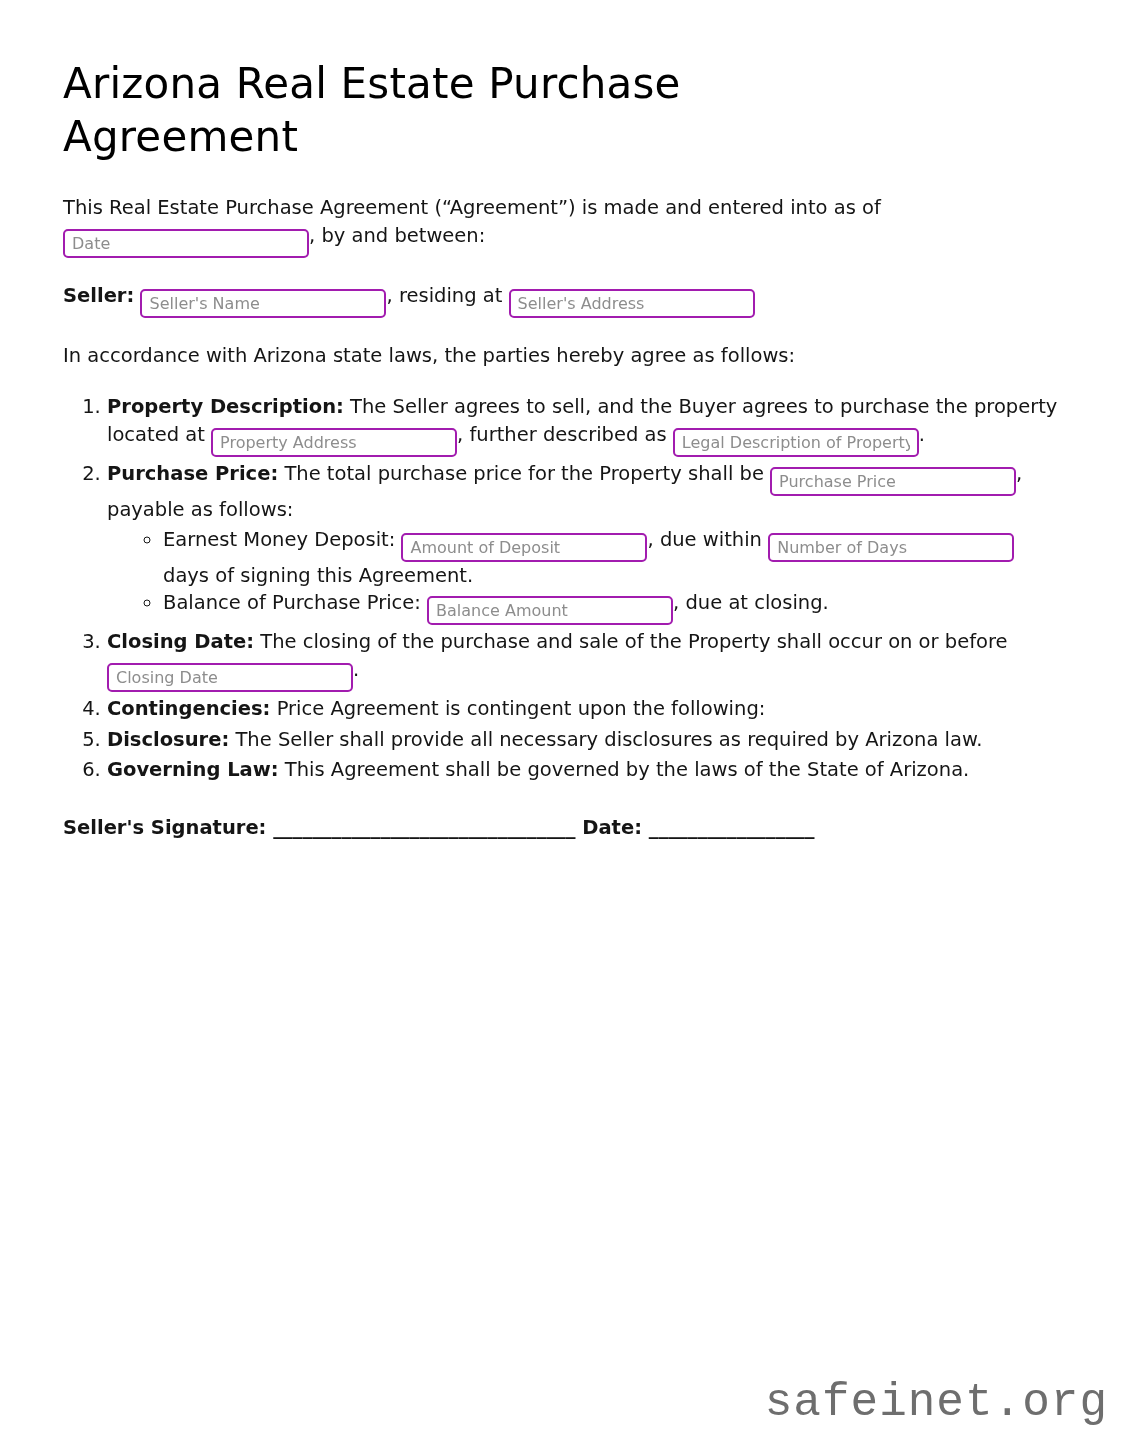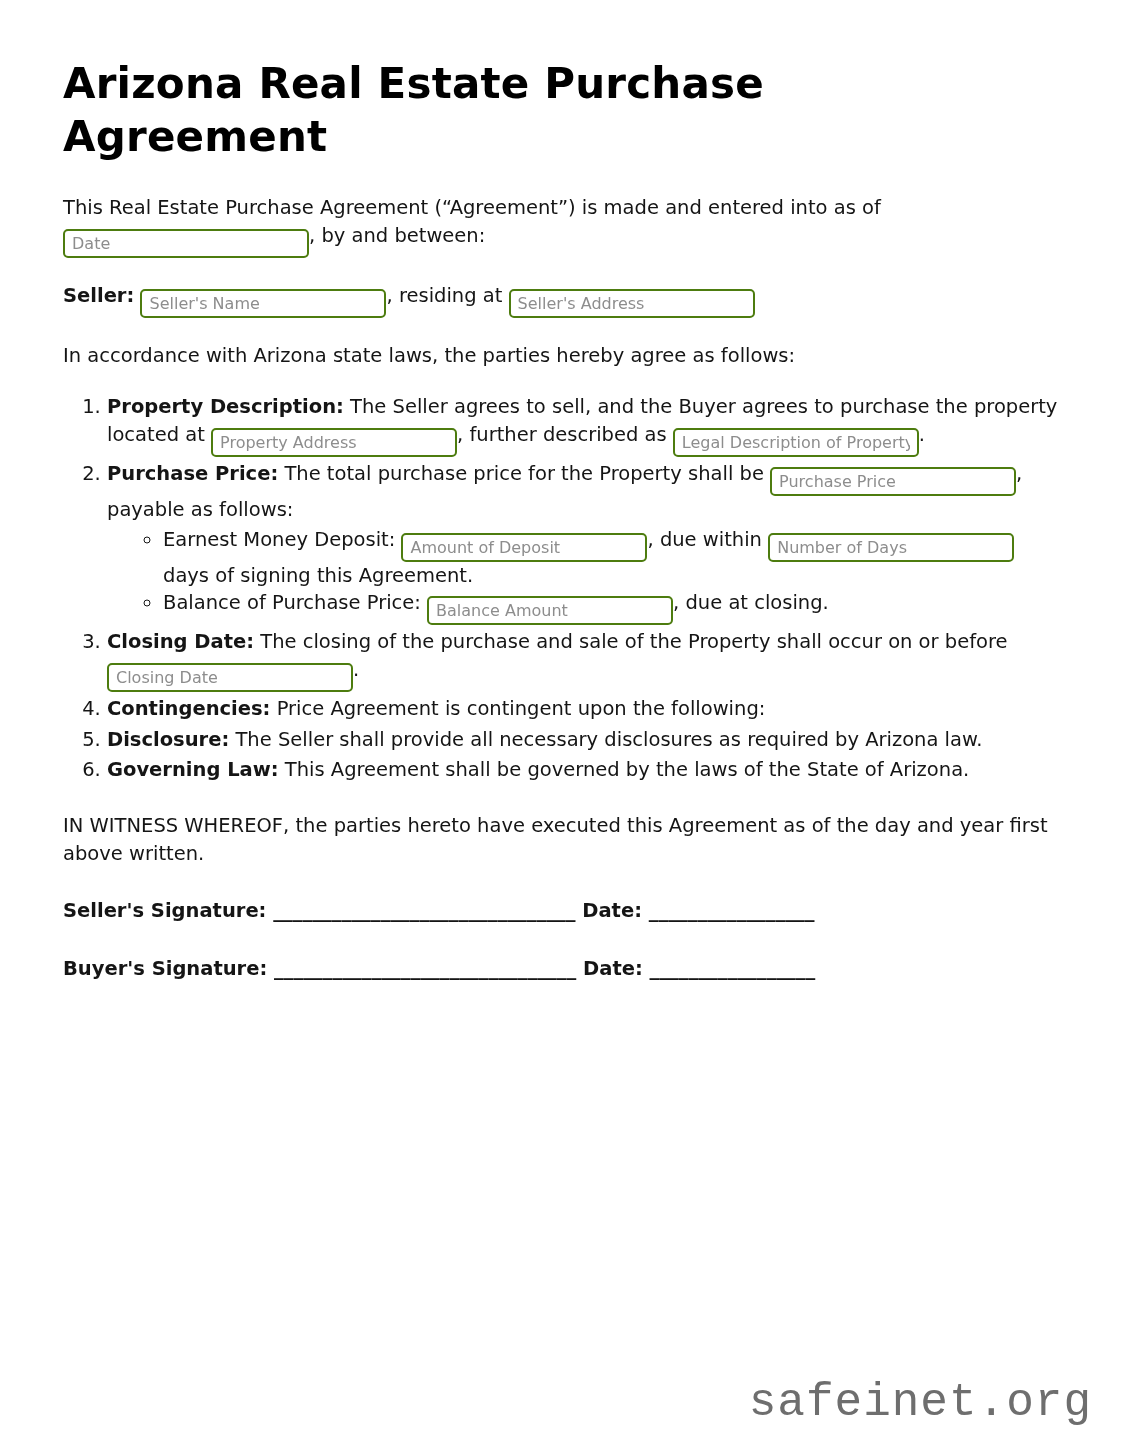--- a/index.html
+++ b/index.html
@@ -9,55 +9,55 @@
     height: 1455px;
     box-sizing: border-box;
     padding: 58px 63px 0 63px;
     background: #ffffff;
     font-family: "DejaVu Sans", "Liberation Sans", sans-serif;
     color: #151515;
     overflow: hidden;
   }
   h1.doc-title {
     font-size: 42px;
-    font-weight: bold;
+    font-weight: normal;
     color: #000000;
     line-height: 1.26;
     margin: 0 0 30px 0;
     max-width: 840px;
     letter-spacing: 0.2px;
   }
   p, li { font-size: 19.5px; line-height: 1.42; }
   p.para { margin: 20px 0; }
   p.party-row { margin: 24px 0; }
   b.lead { font-weight: bold; }
   input.field {
     box-sizing: border-box;
     width: 246px;
     height: 29px;
-    border: 2px solid #4d7c0f;
+    border: 2px solid #a21caf;
     border-radius: 5px;
     padding: 2px 7px;
     font-family: "DejaVu Sans", "Liberation Sans", sans-serif;
     font-size: 16px;
     color: #444444;
     background: #ffffff;
     vertical-align: -7px;
   }
   input.field::placeholder { color: #8d8d8d; opacity: 1; }
   ol.terms { margin: 24px 0; padding-left: 44px; }
   ol.terms > li { margin: 0 0 3px 0; }
   ul.sub { list-style-type: circle; margin: 2px 0; padding-left: 56px; }
   ul.sub > li { margin: 0; }
   p.witness { margin: 28px 0 0 0; }
   p.sig-row { margin: 30px 0 0 0; font-weight: bold; }
   .sig-line { font-weight: bold; letter-spacing: 0; white-space: pre; }
   .watermark {
     position: absolute;
-    right: 32px;
+    right: 16px;
     bottom: 26px;
     font-family: "Liberation Mono", "DejaVu Sans Mono", monospace;
     font-size: 46px;
     color: #6e6e6e;
     letter-spacing: 1px;
   }
 </style>
 </head>
 <body>
 
@@ -122,31 +122,24 @@
       <span>The Seller shall provide all necessary disclosures as required by Arizona law.</span>
     </li>
 
     <li>
       <b class="lead">Governing Law:</b>
       <span>This Agreement shall be governed by the laws of the State of Arizona.</span>
     </li>
 
   </ol>
 
-  <p class="witness">IN WITNESS WHEREOF, the parties hereto have executed this Agreement as of the day and year first above written.</p>
 
   <p class="sig-row">
     <b>Seller's Signature:</b>
     <span class="sig-line">_______________________________</span>
     <b>Date:</b>
     <span class="sig-line">_________________</span>
   </p>
 
-  <p class="sig-row">
-    <b>Buyer's Signature:</b>
-    <span class="sig-line">_______________________________</span>
-    <b>Date:</b>
-    <span class="sig-line">_________________</span>
-  </p>
 
   <div class="watermark">safeinet.org</div>
 
 </div>
 
 </body></html>

